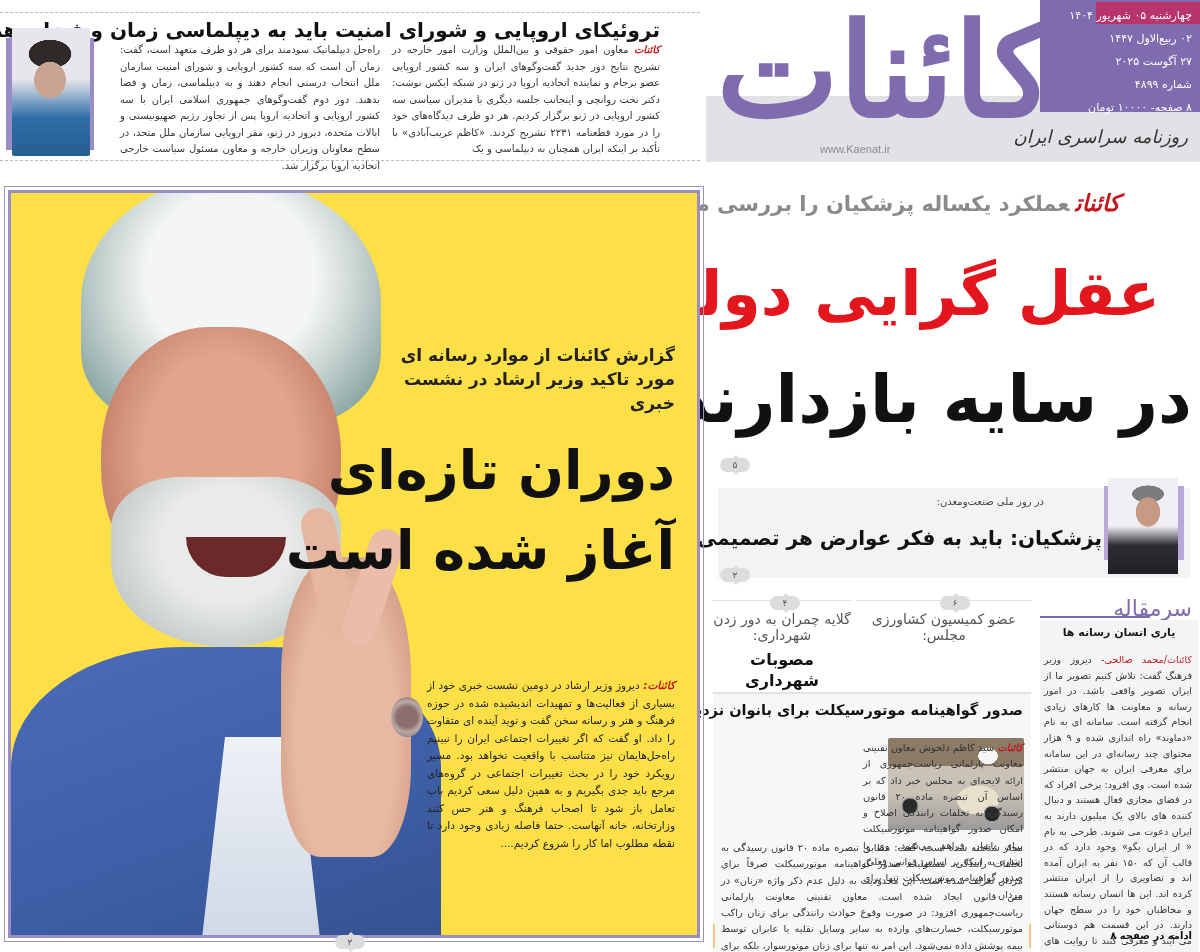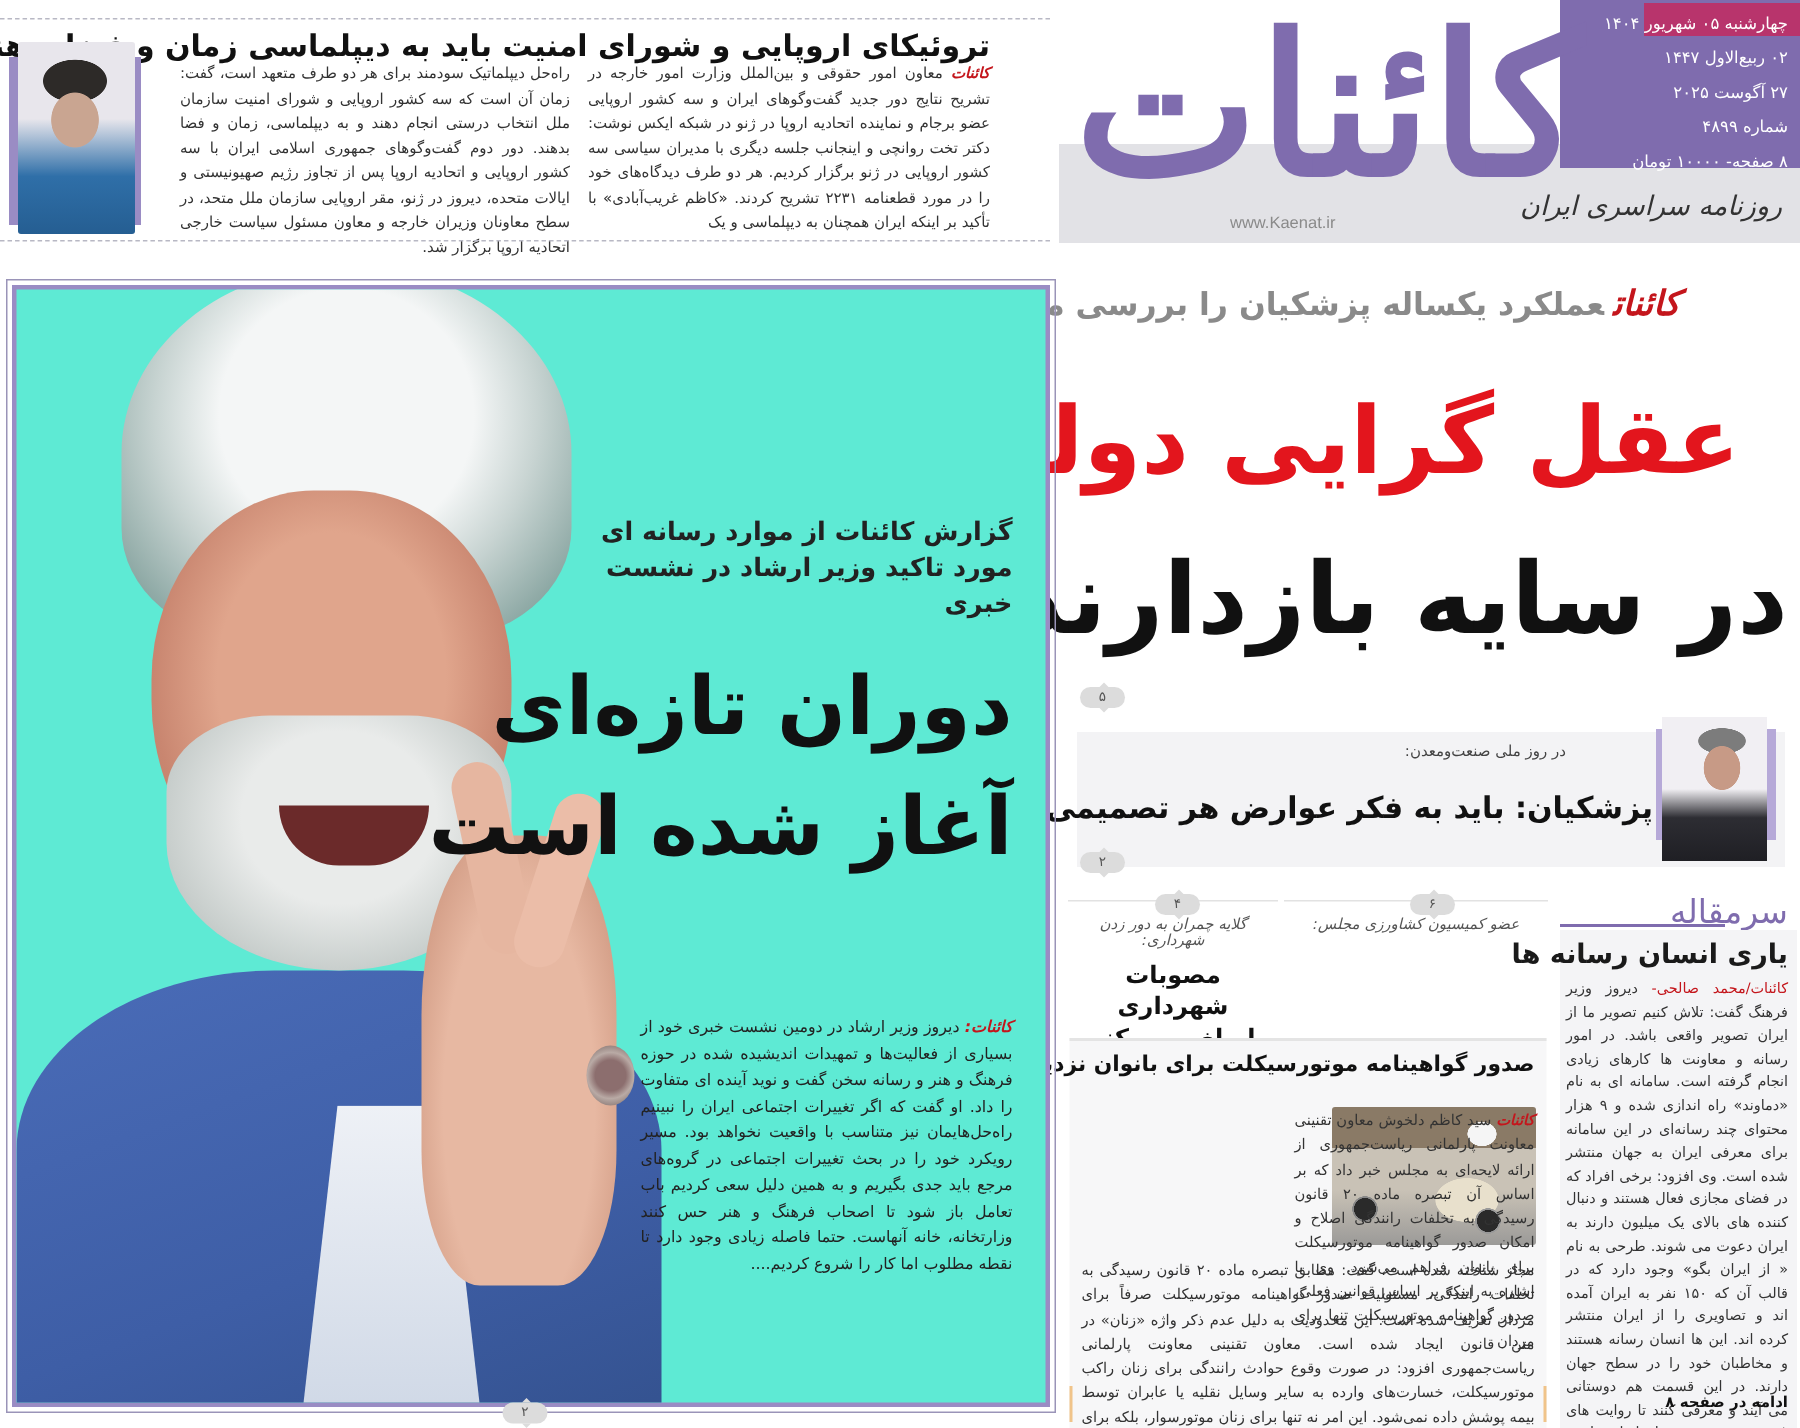--- a/index.html
+++ b/index.html
@@ -52,21 +52,21 @@
   .pez-title { position: absolute; right: 88px; top: 38px; font-size: 20px; font-weight: bold; color: #111; direction: rtl; white-space: nowrap; }
   .pez-photo { position: absolute; right: 6px; top: -10px; width: 80px; height: 96px; }
   .pez-photo .frame { position: absolute; right: 0; top: 8px; width: 80px; height: 74px; background: #b6a9d8; }
   .pez-photo .img { position: absolute; right: 6px; top: 0; width: 70px; height: 96px;
      background: radial-gradient(ellipse 20px 24px at 40px 34px, #c79a86 0 60%, transparent 62%),
                  radial-gradient(ellipse 26px 14px at 40px 16px, #7c7c7c 0 60%, transparent 62%),
                  linear-gradient(180deg, #f1eff3 0 50%, #2d2d33 70%, #1f1f24 100%); }
 
   
   .small-story { position: absolute; top: 600px; height: 80px; border-top: 1px solid #e2e2e2; direction: rtl; text-align: center; }
-  .small-story .kick { font-size: 10px; color: #555; margin-top: 10px; display: block; font-style: italic; }
+  .small-story .kick { font-size: 14px; color: #555; margin-top: 10px; display: block; }
   .small-story .ttl { font-size: 16px; font-weight: bold; color: #111; line-height: 21px; display: block; margin-top: 6px; }
   .ss-water { left: 856px; width: 176px; }
   .ss-city { left: 712px; width: 140px; }
 
   
   .moto-box { position: absolute; left: 713px; top: 692px; width: 318px; height: 260px; background: #f7f7f8; border-top: 2px solid #e4e4e4; }
   .moto-box .side-bar { position: absolute; bottom: 4px; width: 2px; height: 24px; background: #f0c48a; }
   .moto-title { position: absolute; right: 8px; top: 8px; width: 302px; font-size: 14.5px; font-weight: bold; color: #111; direction: rtl; text-align: right; white-space: nowrap; }
   .moto-photo { position: absolute; left: 175px; top: 44px; width: 136px; height: 92px; border-radius: 2px;
      background: radial-gradient(circle 12px at 22px 68px, #2a2a2a 0 60%, #888 62% 70%, transparent 72%),
@@ -75,27 +75,27 @@
                  radial-gradient(ellipse 12px 10px at 100px 18px, #f5f5f5 0 80%, transparent 82%),
                  linear-gradient(180deg, #8a7a66 0 30%, #c9c2b6 30% 60%, #9b9a98 100%); }
   .moto-body-a { position: absolute; right: 8px; top: 46px; width: 160px; font-size: 9.8px; line-height: 16.3px; color: #333; direction: rtl; text-align: justify; }
   .moto-body-b { position: absolute; right: 8px; top: 146px; width: 302px; font-size: 9.8px; line-height: 16.3px; color: #333; direction: rtl; text-align: justify; }
 
   
   .editorial { position: absolute; left: 1040px; top: 596px; width: 158px; height: 356px; }
   .ed-label { position: absolute; right: 6px; top: 0; font-size: 22px; color: #7f6cae; direction: rtl; }
   .ed-label-line { position: absolute; left: 0; top: 20px; width: 110px; height: 2px; background: #7f6cae; }
   .ed-box { position: absolute; left: 0; top: 24px; width: 158px; height: 332px; background: #f4f4f6; }
-  .ed-title { position: absolute; right: 6px; top: 6px; width: 146px; font-size: 18px; font-weight: bold; text-align: center; direction: rtl; white-space: nowrap; }
+  .ed-title { position: absolute; right: 6px; top: 6px; width: 146px; font-size: 11px; font-weight: bold; text-align: center; direction: rtl; white-space: nowrap; }
   .ed-body { position: absolute; right: 6px; top: 32px; width: 148px; font-size: 9.6px; line-height: 15.6px; color: #333; direction: rtl; text-align: justify; }
   .ed-more { position: absolute; right: 6px; top: 310px; font-size: 10px; font-weight: bold; direction: rtl; color: #111; }
 
   
   .cover { position: absolute; left: 4px; top: 186px; width: 700px; height: 756px; border: 1px solid #9a94b8; }
-  .cover-inner { position: absolute; left: 3px; top: 3px; right: 3px; bottom: 3px; border: 3px solid #9a8cc4; background: #5eead4; overflow: hidden; text-decoration: underline; }
+  .cover-inner { position: absolute; left: 3px; top: 3px; right: 3px; bottom: 3px; border: 3px solid #9a8cc4; background: #fde047; overflow: hidden; text-decoration: underline; }
   .cover-photo { position: absolute; left: 0; top: -16px; width: 430px; height: 766px; }
   .cover-photo .hair { position: absolute; left: 70px; top: 0; width: 300px; height: 250px; border-radius: 50% 50% 30% 30%; background: radial-gradient(ellipse at 50% 40%, #f4f6f6 0 40%, #c8d4d2 60%, #8aa6a2 85%, transparent 88%); }
   .cover-photo .face { position: absolute; left: 90px; top: 150px; width: 240px; height: 280px; border-radius: 45% 45% 50% 50%; background: radial-gradient(ellipse at 50% 45%, #e0a58c 0 45%, #c98670 70%, #b27562 100%); }
   .cover-photo .beard { position: absolute; left: 100px; top: 300px; width: 230px; height: 170px; border-radius: 30% 30% 50% 50%; background: radial-gradient(ellipse at 50% 40%, #e9ebea 0 40%, #c9cfcd 70%, #a8b1ae 100%); }
   .cover-photo .mouth { position: absolute; left: 175px; top: 360px; width: 100px; height: 40px; border-radius: 0 0 50px 50px; background: #6b2a2a; }
   .cover-photo .suit { position: absolute; left: 0; top: 470px; width: 430px; height: 300px; border-radius: 40% 40% 0 0; background: linear-gradient(160deg, #4a6cb8 0%, #3e5ea6 60%, #34528f 100%); }
   .cover-photo .shirt { position: absolute; left: 190px; top: 560px; width: 120px; height: 210px; background: linear-gradient(180deg, #eef1f6, #cfd8e6); clip-path: polygon(20% 0, 80% 0, 100% 100%, 0 100%); }
   .cover-photo .hand { position: absolute; left: 270px; top: 380px; width: 130px; height: 300px; border-radius: 40% 40% 30% 30%; background: radial-gradient(ellipse at 50% 60%, #e7b8a2 0 55%, #d49f88 80%, transparent 82%); }
   .cover-photo .finger1 { position: absolute; left: 300px; top: 330px; width: 34px; height: 130px; border-radius: 17px; background: #e6b6a0; transform: rotate(-12deg); }
   .cover-photo .finger2 { position: absolute; left: 345px; top: 350px; width: 34px; height: 120px; border-radius: 17px; background: #ebbda8; transform: rotate(18deg); }

